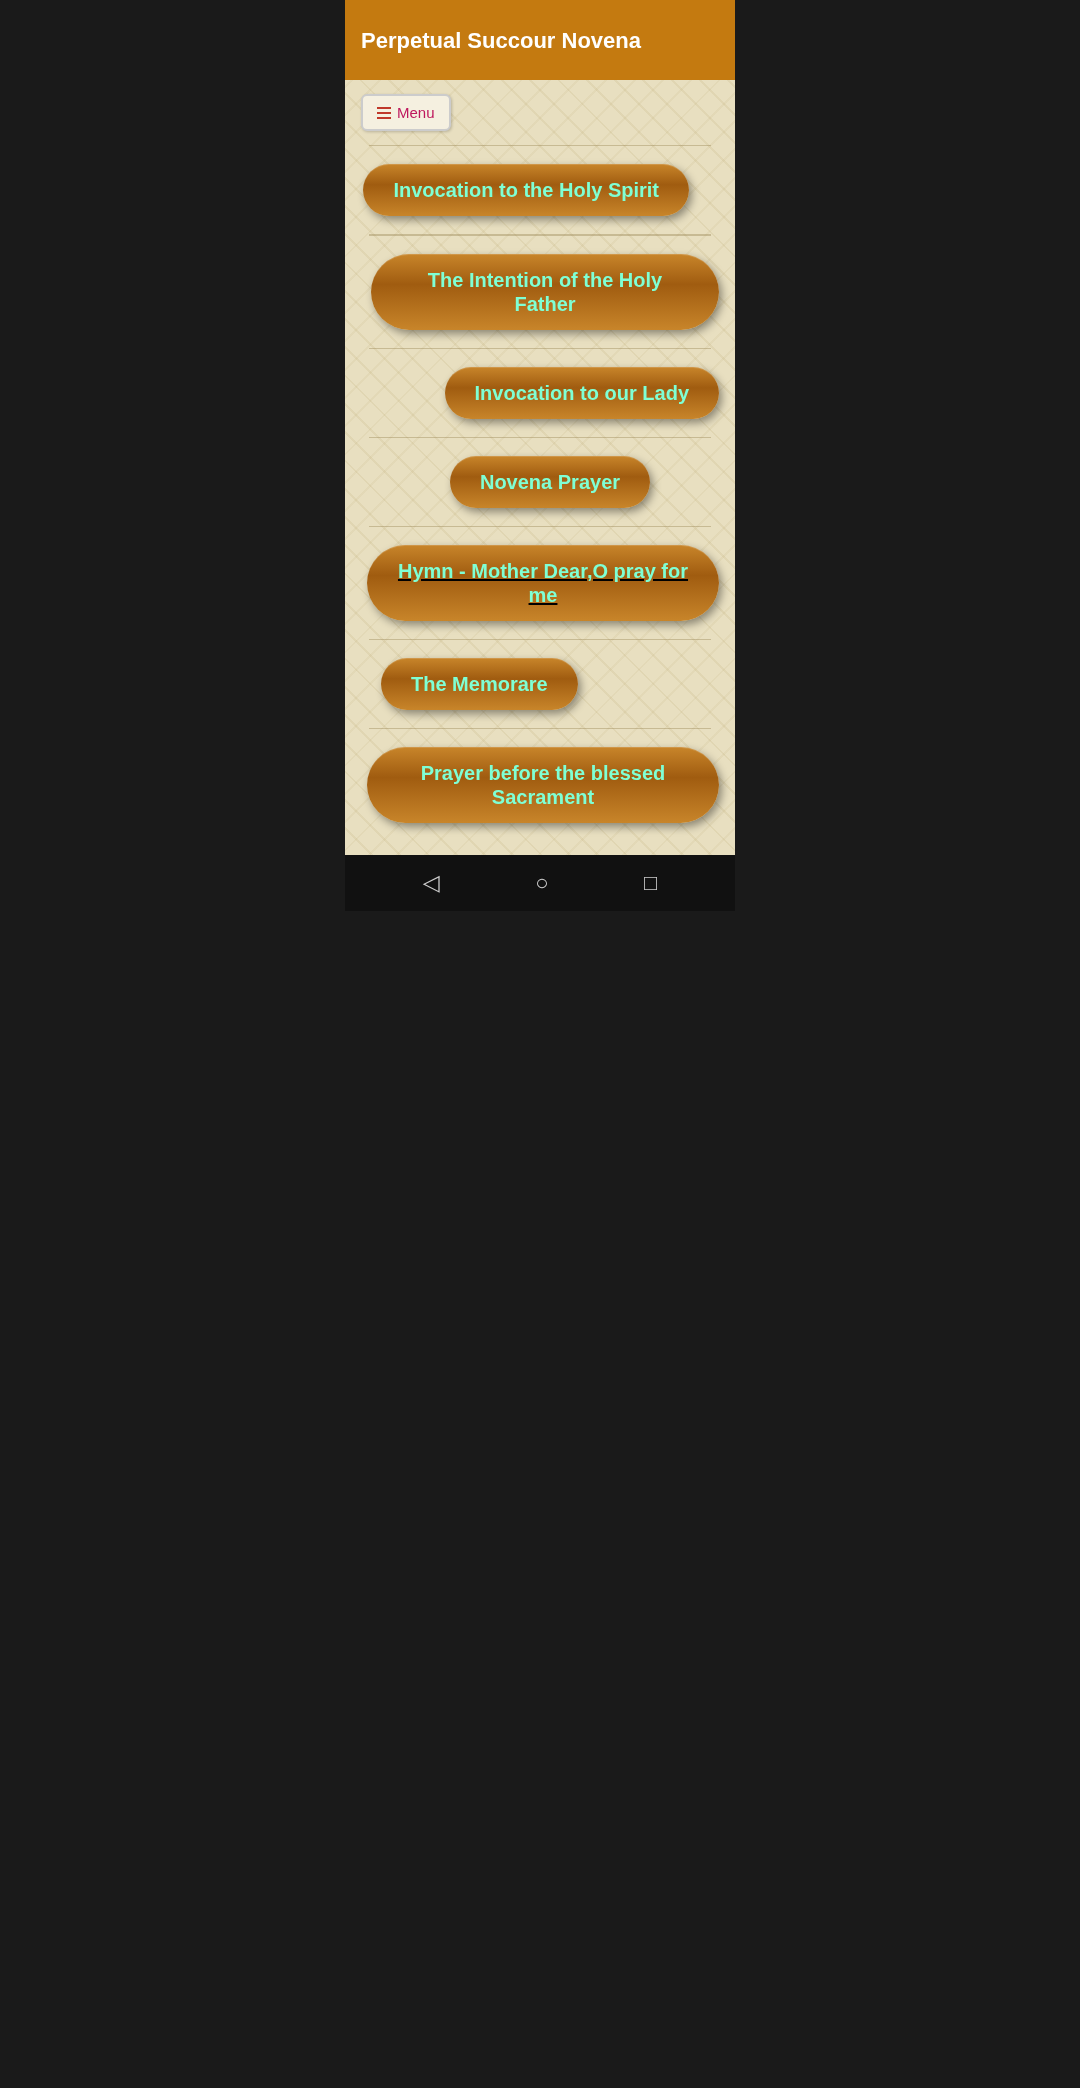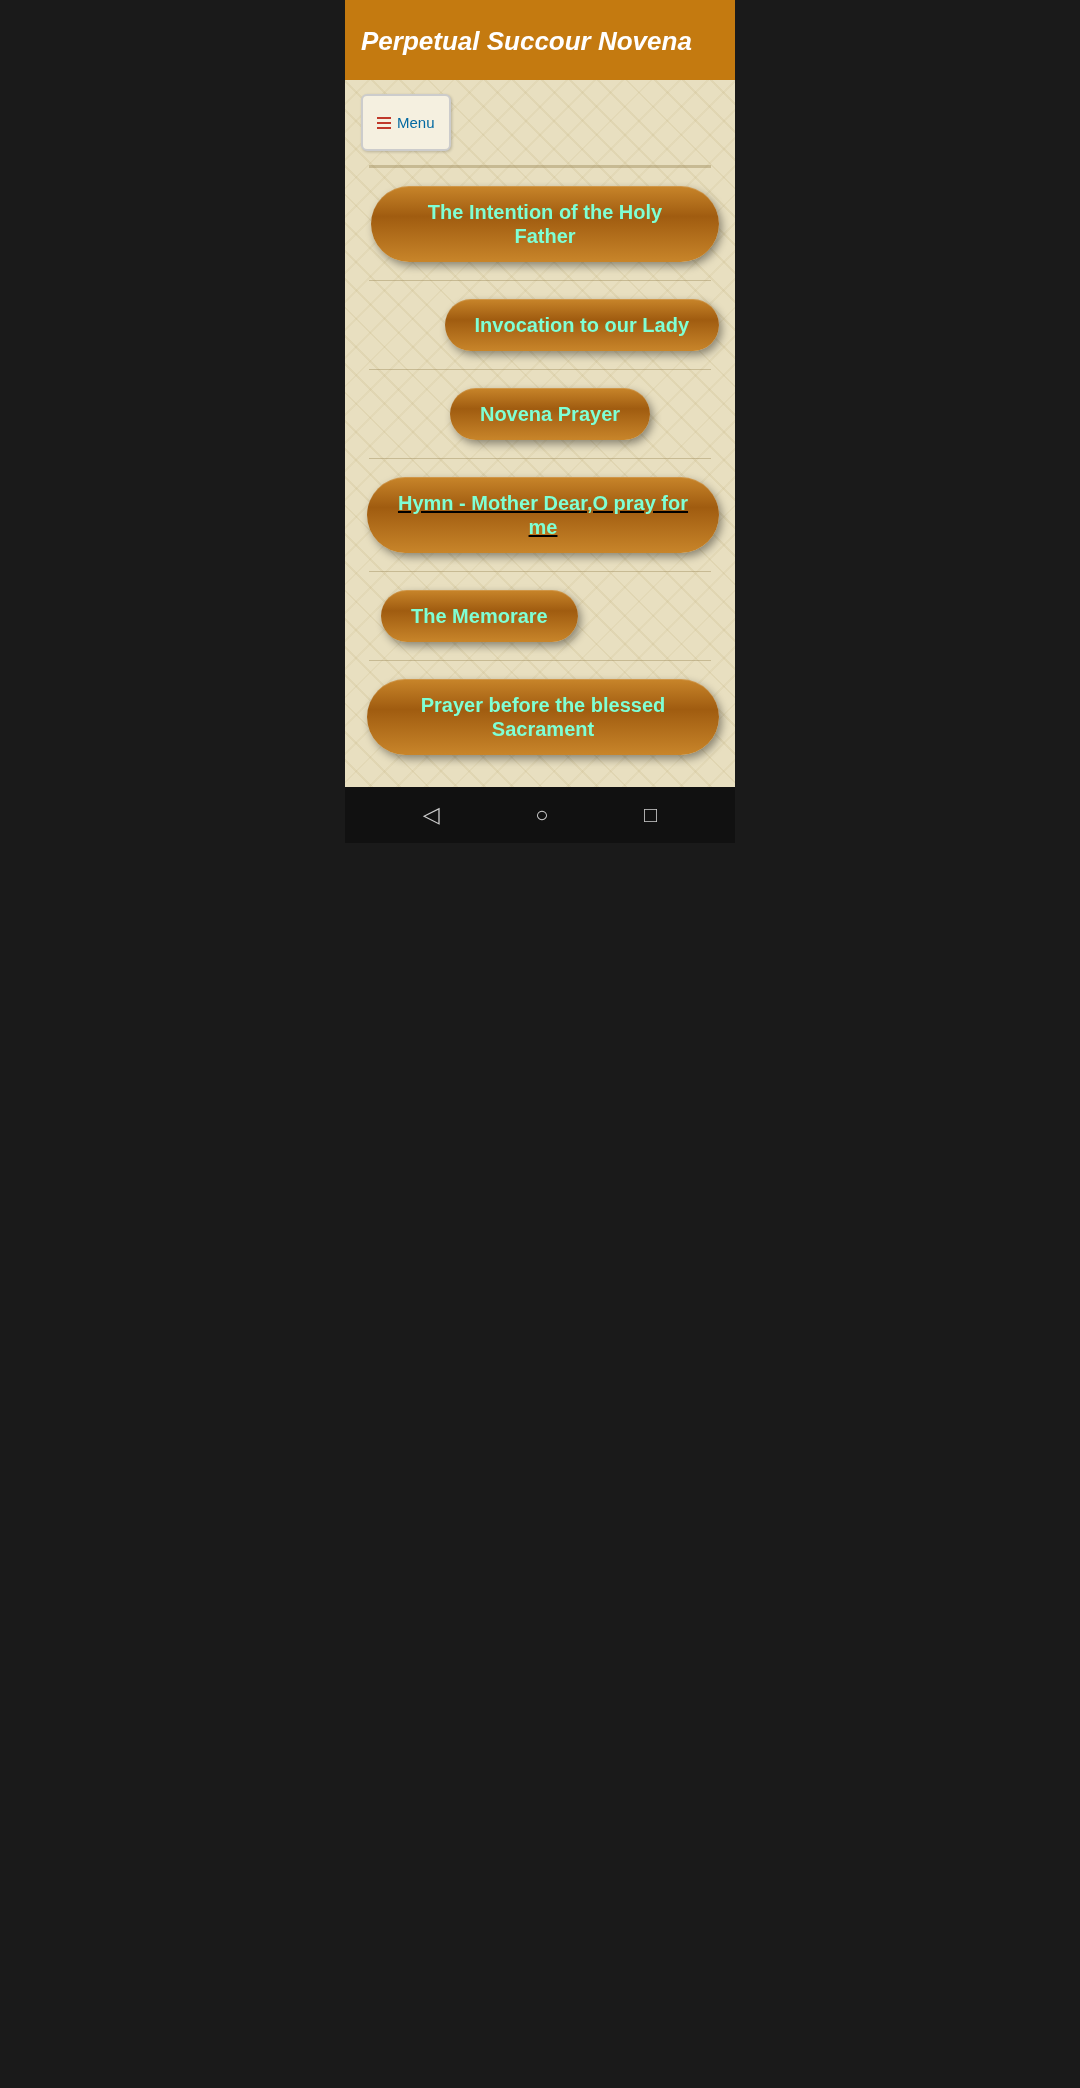--- a/index.html
+++ b/index.html
@@ -19,23 +19,22 @@
     .header {
       background: #c47a10;
       padding: 18px 16px 16px 16px;
       min-height: 80px;
       display: flex;
       align-items: center;
     }
 
     .header-title {
       color: #fff;
-      font-size: 26px;
+      font-size: 22px;
       font-weight: bold;
-      font-style: italic;
     }
 
     
     .content {
       flex: 1;
       background: #e8dfc0;
       background-image:
         repeating-linear-gradient(
           45deg,
           transparent,
@@ -57,23 +56,23 @@
     }
 
     
     .menu-btn {
       display: inline-flex;
       align-items: center;
       gap: 6px;
       background: #f5f0e0;
       border: 2px solid #ccc;
       border-radius: 6px;
-      padding: 18px 14px;
+      padding: 8px 14px;
       font-size: 15px;
-      color: #0369a1;
+      color: #be185d;
       cursor: pointer;
       margin-bottom: 14px;
       width: fit-content;
       box-shadow: 1px 1px 3px rgba(0,0,0,0.2);
     }
 
     .menu-icon-bars {
       display: flex;
       flex-direction: column;
       gap: 3px;
@@ -157,20 +156,23 @@
     <span class="menu-icon-bars">
       <span></span>
         <span></span>
         <span></span>
     </span>
     <span>Menu</span>
   </button>
 
   <div id="items-container">
       <div class="divider"></div>
+      <div class="menu-item-row row-1">
+        <button class="pill-btn">Invocation to the Holy Spirit</button>
+      </div>
       <div class="divider"></div>
       <div class="divider"></div>
       <div class="menu-item-row row-3">
         <button class="pill-btn">The Intention of the Holy Father</button>
       </div>
       <div class="divider"></div>
       <div class="menu-item-row row-4">
         <button class="pill-btn">Invocation to our Lady</button>
       </div>
       <div class="divider"></div>

